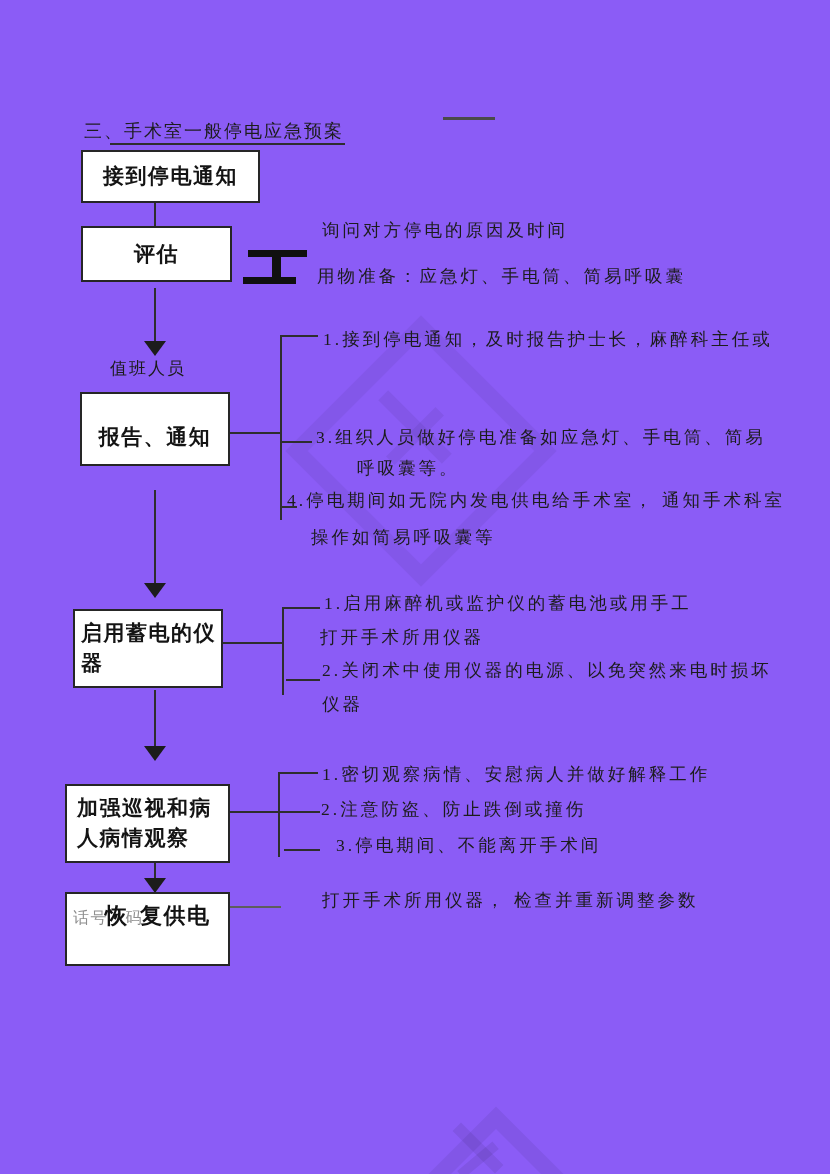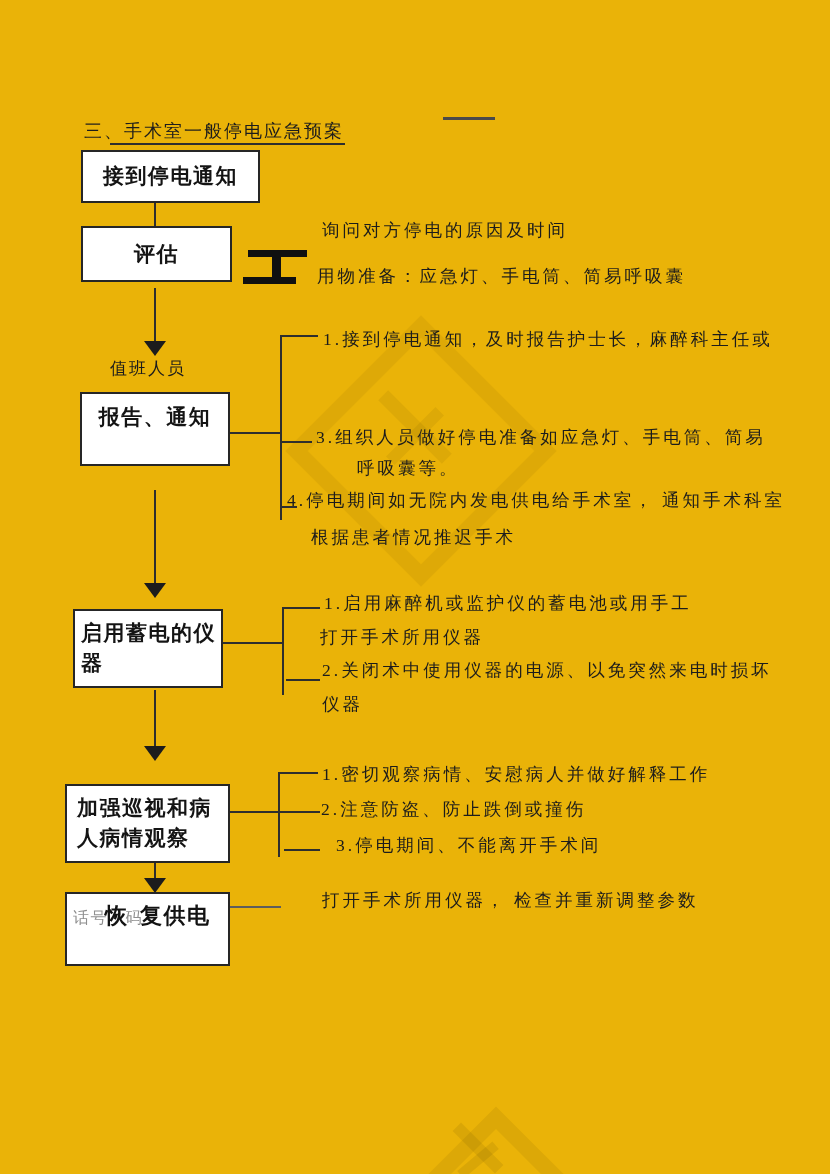--- a/index.html
+++ b/index.html
@@ -1,18 +1,18 @@
 <!DOCTYPE html>
 <html><head>
 <meta charset="utf-8">
 <style>
   html,body{margin:0;padding:0;background:#d8d8d8;}
   #page{
     position:relative;width:830px;height:1174px;margin:0 auto;
-    background:#eab308;overflow:hidden;
+    background:#8b5cf6;overflow:hidden;
     font-family:"Liberation Serif","DejaVu Serif",serif;color:#1f1f1f;
   }
   
   .wm{position:absolute;border:16px solid rgba(0,0,0,0.05);transform:rotate(45deg);z-index:0;}
   .wm-bar{position:absolute;background:rgba(0,0,0,0.055);z-index:0;}
   
   .hl,.vl{position:absolute;background:#2e2e2e;z-index:2;}
   
   .ah{position:absolute;width:0;height:0;border-left:11px solid transparent;
       border-right:11px solid transparent;border-top:15px solid #1c1c1c;z-index:2;}
@@ -61,34 +61,34 @@
   <div class="gong" style="left:243px;top:277px;width:53px;height:7px;"></div>
 
   <div class="t" style="left:317px;top:266px;">用物准备：应急灯、手电筒、简易呼吸囊</div>
   <div class="t" style="left:322px;top:220px;">询问对方停电的原因及时间</div>
 
   <div class="vl" style="left:154px;top:288px;width:2px;height:53px;"></div>
   <div class="ah" style="left:144px;top:341px;"></div>
 
   <div class="t sm" style="left:110px;top:359px;font-size:17px;">值班人员</div>
 
-  <div class="bx" style="left:80px;top:392px;width:150px;height:74px;text-align:center;padding-top:8px;">报告、通知</div>
+  <div class="bx" style="left:80px;top:392px;width:150px;height:74px;text-align:center;padding-top:28px;">报告、通知</div>
 
   <div class="hl" style="left:230px;top:432px;width:51px;height:2px;"></div>
 
   <div class="vl" style="left:280px;top:335px;width:1.5px;height:185px;"></div>
   <div class="hl" style="left:280px;top:335px;width:38px;height:1.5px;"></div>
   <div class="hl" style="left:281px;top:441px;width:31px;height:2px;"></div>
   <div class="hl" style="left:280px;top:506px;width:17px;height:2px;"></div>
 
   <div class="t" style="left:323px;top:329px;">1.接到停电通知，及时报告护士长，麻醉科主任或</div>
   <div class="t" style="left:316px;top:427px;">3.组织人员做好停电准备如应急灯、手电筒、简易</div>
   <div class="t" style="left:357px;top:458px;">呼吸囊等。</div>
   <div class="t" style="left:287px;top:490px;">4.停电期间如无院内发电供电给手术室， 通知手术科室</div>
-  <div class="t" style="left:311px;top:527px;">根据患者情况推迟手术</div>
+  <div class="t" style="left:311px;top:527px;">操作如简易呼吸囊等</div>
 
   <div class="vl" style="left:154px;top:490px;width:2px;height:93px;"></div>
   <div class="ah" style="left:144px;top:583px;"></div>
 
   <div class="bx" style="left:73px;top:609px;width:150px;height:79px;padding:7px 0 0 6px;">启用蓄电的仪器</div>
 
   <div class="hl" style="left:223px;top:642px;width:60px;height:2px;"></div>
   <div class="vl" style="left:282px;top:607px;width:1.5px;height:88px;"></div>
   <div class="hl" style="left:282px;top:607px;width:38px;height:1.5px;"></div>
   <div class="hl" style="left:286px;top:679px;width:34px;height:1.5px;"></div>

